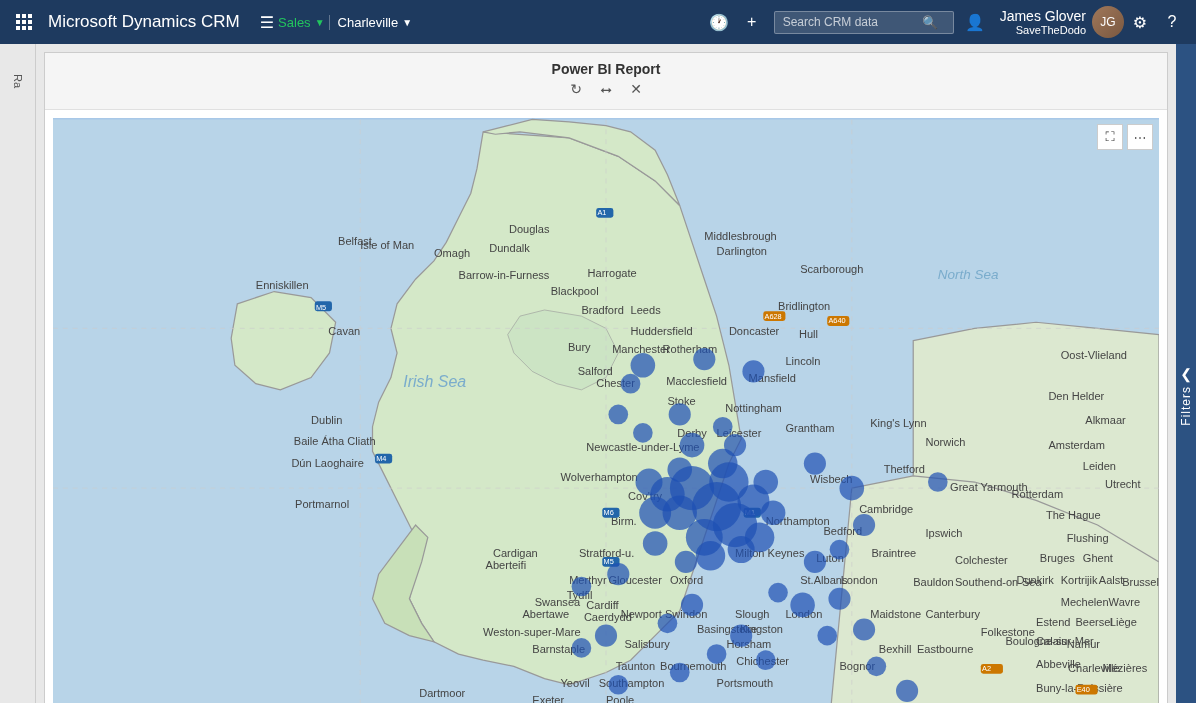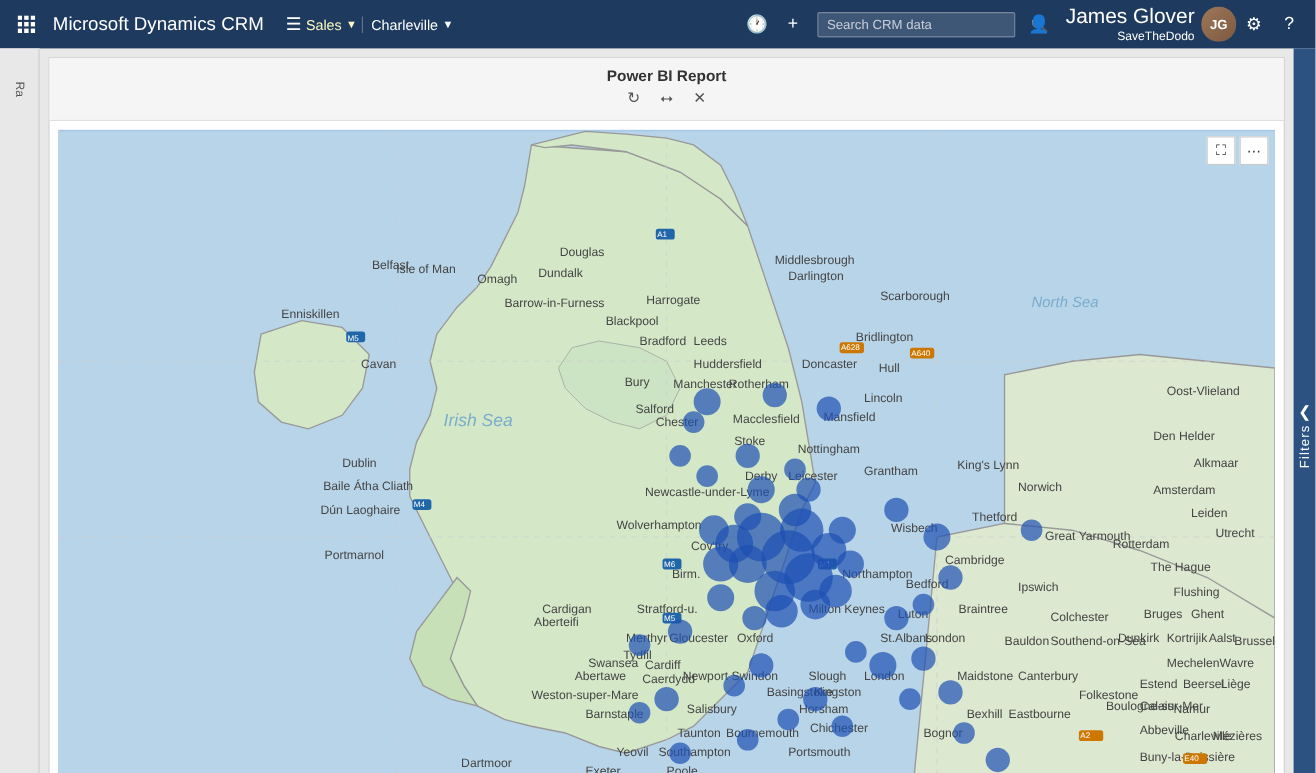--- a/index.html
+++ b/index.html
@@ -21,21 +21,21 @@
       color: white; font-size: 16px; cursor: pointer;
     }
     .nav-app-title {
       color: white; font-size: 17px; font-weight: 300;
       margin-left: 8px; margin-right: 20px;
     }
     .nav-menu-icon {
       color: white; font-size: 16px; cursor: pointer; margin-right: 4px;
     }
     .nav-sales {
-      display: flex; align-items: center; color: #fef9c3; font-size: 13px;
+      display: flex; align-items: center; color: #22c55e; font-size: 13px;
       margin-right: 4px; cursor: pointer;
     }
     .nav-sales-arrow { margin-left: 4px; font-size: 10px; }
     .nav-dashboards {
       display: flex; align-items: center; color: white; font-size: 13px;
       margin-right: 4px; cursor: pointer; border-left: 1px solid rgba(255,255,255,0.3); padding-left: 8px;
     }
     .nav-dashboards-arrow { margin-left: 4px; font-size: 10px; }
     .nav-spacer { flex: 1; }
     .nav-icon-btn {
@@ -43,37 +43,35 @@
       color: white; cursor: pointer; font-size: 16px;
     }
     .nav-search {
       display: flex; align-items: center;
       background: rgba(255,255,255,0.15);
       border: 1px solid rgba(255,255,255,0.3);
       border-radius: 2px;
       padding: 3px 8px;
       margin: 0 6px;
       width: 180px;
-      gap: 46px;
     }
     .nav-search input {
       background: transparent; border: none; outline: none; color: white;
       font-size: 12px; width: 140px;
     }
     .nav-search input::placeholder { color: rgba(255,255,255,0.7); }
     .nav-search-icon { color: rgba(255,255,255,0.8); font-size: 13px; }
     .nav-user {
       display: flex; align-items: center; margin-left: 8px; cursor: pointer;
     }
     .nav-user-info { color: white; font-size: 11px; text-align: right; margin-right: 6px; }
-    .nav-user-name { font-size: 19px; font-weight: 500; }
+    .nav-user-name { font-size: 14px; font-weight: 500; }
     .nav-avatar {
       width: 32px; height: 32px; border-radius: 50%; overflow: hidden;
       background: #8a6a4a;
-      font-weight: bold;
     }
     .nav-avatar-img {
       width: 100%; height: 100%; background: linear-gradient(135deg, #a0785a, #7a5840);
       display: flex; align-items: center; justify-content: center; color: white; font-size: 12px;
     }
 
     
     .main-layout {
       display: flex;
       flex: 1;

